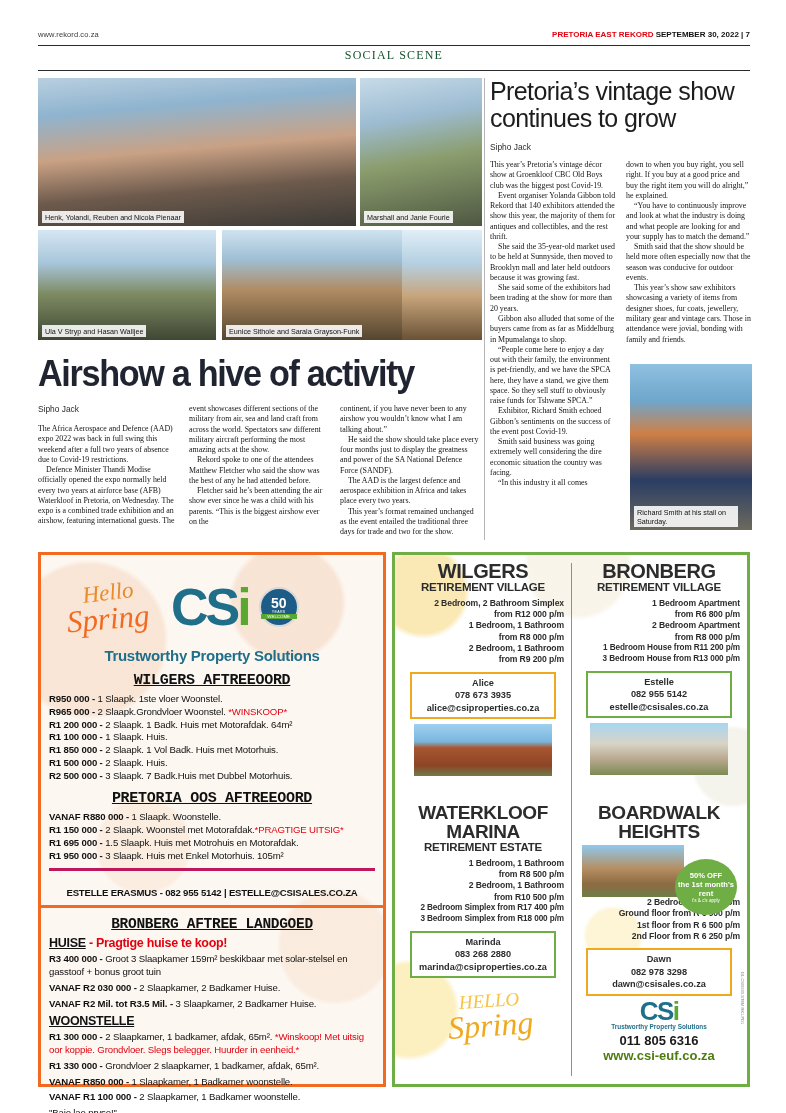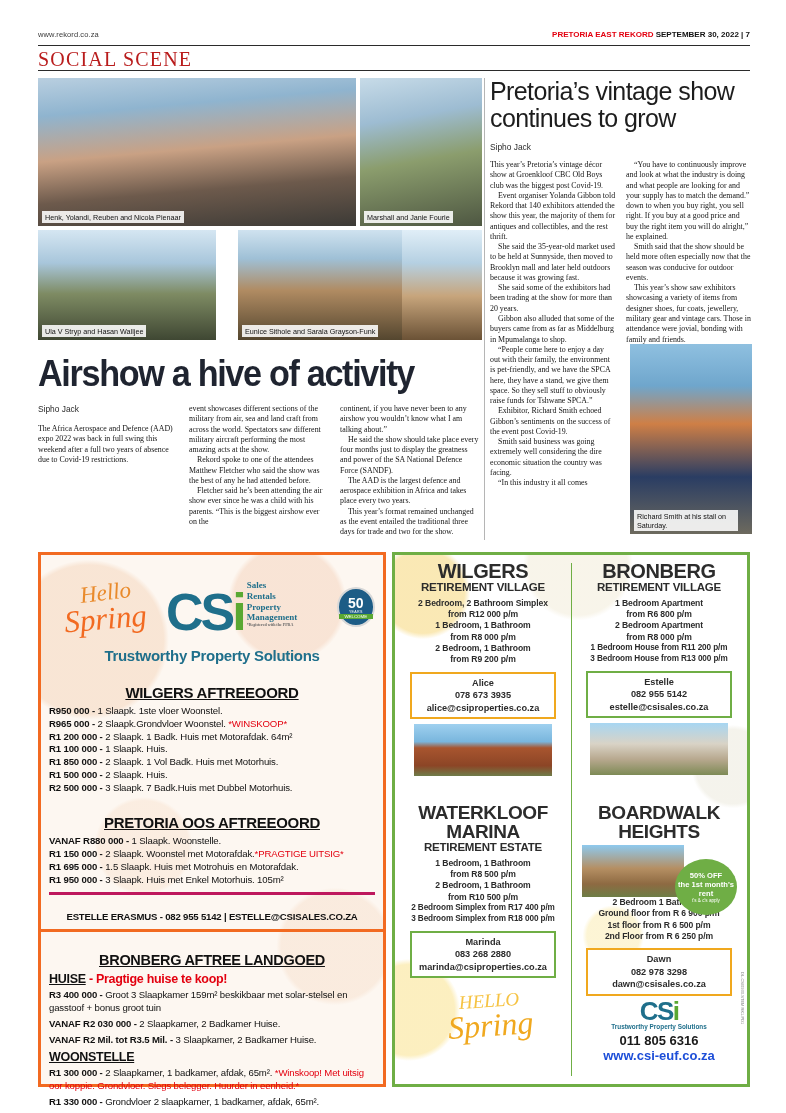--- a/index.html
+++ b/index.html
@@ -18,22 +18,22 @@
   }
   .mast-url { font-size: 7.5px; color:#3a3a3a; letter-spacing:.1px; }
   .mast-right { font-size: 8px; font-weight: bold; color:#111; }
   .mast-right .red { color:#e3000f; }
 
   .rule { position:absolute; left:38px; width:712px; height:1px; background:#2b2b2b; }
   .rule-top { top: 45px; }
   .rule-bot { top: 70px; }
 
   .section-title {
-    position:absolute; left:38px; top:48px; width:712px; 
-    font-family:"Liberation Serif", serif; font-size:20px; color:#b91c1c;
+    position:absolute; left:38px; top:48px; width:712px; text-align:center;
+    font-family:"Liberation Serif", serif; font-size:12px; color:#14532d;
     letter-spacing:1.2px;
   }
 
   
   .photos { position:absolute; left:38px; top:78px; width:444px; height:262px; }
   .ph { position:absolute; overflow:hidden; }
   .cap {
     position:absolute; bottom:3px; left:4px;
     background:rgba(255,255,255,.88); color:#111;
     font-size:7.2px; padding:1.5px 3px; white-space:nowrap;
@@ -57,21 +57,21 @@
   .vbody { display:flex; gap:10px; margin-top:8px; }
   .vbody .c { width:126px; }
   p.body {
     font-family:"Liberation Serif", serif;
     font-size:7.9px; line-height:1.30; color:#141414;
     text-align:left; margin-bottom:0;
   }
   p.body.ind { text-indent:8px; }
 
   .rphoto {
-    position:absolute; left:630px; top:344px; width:122px; height:190px;
+    position:absolute; left:630px; top:364px; width:122px; height:166px;
     background:linear-gradient(180deg,#8fc0e0 0%,#6fa6cc 22%,#cf7f46 42%,#2a3d63 70%,#6d6a5e 100%);
     overflow:hidden;
   }
   .rphoto .cap { white-space:normal; width:104px; line-height:1.25; }
 
   
   .ah {
     position:absolute; left:38px; top:356px; width:444px;
     font-family:"Liberation Sans", sans-serif; font-weight:bold;
     font-size:36px; line-height:1; color:#1f2430; letter-spacing:-1.4px;
@@ -127,21 +127,21 @@
   .badge50 .n { font-size:14px; font-weight:bold; line-height:1; }
   .badge50 .t { font-size:3.6px; letter-spacing:.3px; }
   .badge50 .w { font-size:4.4px; background:#5aa832; width:100%; text-align:center; }
   .tagline {
     text-align:center; font-weight:bold; font-size:15px; color:#1f6f8b;
     margin-top:-6px; letter-spacing:-.3px;
   }
 
   .adL-hd {
     text-align:center; font-weight:bold; font-size:15px; color:#111;
-    text-decoration:underline; margin:20px 0 4px; letter-spacing:-.3px;
+    text-decoration:underline; margin:8px 0 4px; letter-spacing:-.3px;font-family:Liberation Mono, monospace;
   }
   .adL-hd.sm { font-size:14.5px; }
   .lst { list-style:none; }
   .lst li {
     font-size:9.6px; color:#111; line-height:1.33; white-space:nowrap;
     letter-spacing:-.15px;
   }
   .lst li b { font-weight:bold; }
   .lst li .nrm { font-weight:normal; }
   .red { color:#e3000f; }
@@ -181,21 +181,21 @@
   .q-title {
     text-align:center; font-weight:bold; color:#2c2c2c;
     font-size:20px; line-height:1.0; letter-spacing:-.4px;
   }
   .q-title.two { font-size:19px; }
   .q-sub {
     text-align:center; font-weight:bold; color:#2c2c2c;
     font-size:11.5px; line-height:1.1; margin-bottom:4px; letter-spacing:-.2px;
   }
   .q-line {
-    text-align:center; font-weight:bold; color:#2c2c2c;
+    text-align:right; font-weight:bold; color:#2c2c2c;
     font-size:8.6px; line-height:1.32; letter-spacing:-.1px;
   }
   .q-line.wide { font-size:8.2px; }
   .cbox {
     border:2.5px solid #f0a81e; background:#fff; margin:6px 8px 0;
     text-align:center; padding:3px 2px;
   }
   .cbox.green { border-color:#6fae45; }
   .cbox div { font-weight:bold; color:#2c2c2c; font-size:9.2px; line-height:1.36; }
   .qimg { height:52px; margin:5px 12px 0; }
@@ -210,21 +210,21 @@
   }
   .stamp50 .fine { font-size:4.6px; font-weight:normal; }
   .csi-foot { text-align:center; margin-top:4px; }
   .csi-foot .mini {
     font-family:"Liberation Sans",sans-serif; font-weight:bold; font-size:26px;
     letter-spacing:-1.6px; line-height:.9;
   }
   .csi-foot .mini .a{color:#1f6f8b;} .csi-foot .mini .b{color:#5aa832;}
   .csi-foot .mtag { font-size:6.4px; font-weight:bold; color:#1f6f8b; }
   .csi-foot .mph { font-size:13px; font-weight:bold; color:#1a1a1a; margin-top:3px; }
-  .csi-foot .mweb { font-size:13px; font-weight:bold; color:#1d4ed8; }
+  .csi-foot .mweb { font-size:13px; font-weight:bold; color:#4d7c0f; }
   .hellospring2 {
     position:absolute; left:20px; bottom:44px; z-index:3;
     font-family:"Liberation Serif", serif; font-style:italic; color:#f3b83a;
     line-height:.95; transform:rotate(-4deg); text-align:center; width:150px;
   }
   .hellospring2 .a { display:block; font-size:19px; color:#f6c343; }
   .hellospring2 .b { display:block; font-size:32px; color:#f0a81e; }
   .sidecode {
     position:absolute; right:2px; bottom:60px; font-size:4px; color:#888;
     writing-mode:vertical-rl; z-index:5;
@@ -250,21 +250,21 @@
   <div class="photos">
     <div class="ph img-a" style="left:0;top:0;width:318px;height:148px;">
       <span class="cap">Henk, Yolandi, Reuben and Nicola Pienaar</span>
     </div>
     <div class="ph img-b" style="left:322px;top:0;width:122px;height:148px;">
       <span class="cap">Marshall and Janie Fourie</span>
     </div>
     <div class="ph img-c" style="left:0;top:152px;width:178px;height:110px;">
       <span class="cap">Ula V Stryp and Hasan Walljee</span>
     </div>
-    <div class="ph img-d" style="left:200px;top:152px;width:204px;height:110px;">
+    <div class="ph img-d" style="left:184px;top:152px;width:204px;height:110px;">
       <span class="cap">Eunice Sithole and Sarala Grayson-Funk</span>
     </div>
     <div class="ph img-e" style="left:364px;top:152px;width:80px;height:110px;"></div>
   </div>
 
   <div class="vrule"></div>
   <div class="vcol">
     <div class="v-head">Pretoria’s vintage show continues to grow</div>
     <div class="byline">Sipho Jack</div>
     <div class="vbody">
@@ -273,36 +273,37 @@
         <p class="body ind">Event organiser Yolanda Gibbon told Rekord that 140 exhibitors attended the show this year, the majority of them for antiques and collectibles, and the rest thrift.</p>
         <p class="body ind">She said the 35-year-old market used to be held at Sunnyside, then moved to Brooklyn mall and later held outdoors because it was growing fast.</p>
         <p class="body ind">She said some of the exhibitors had been trading at the show for more than 20 years.</p>
         <p class="body ind">Gibbon also alluded that some of the buyers came from as far as Middelburg in Mpumalanga to shop.</p>
         <p class="body ind">“People come here to enjoy a day out with their family, the environment is pet-friendly, and we have the SPCA here, they have a stand, we give them space. So they sell stuff to obviously raise funds for Tshwane SPCA.”</p>
         <p class="body ind">Exhibitor, Richard Smith echoed Gibbon’s sentiments on the success of the event post Covid-19.</p>
         <p class="body ind">Smith said business was going extremely well considering the dire economic situation the country was facing.</p>
         <p class="body ind">“In this industry it all comes</p>
       </div>
       <div class="c">
+        <p class="body">down to when you buy right, you sell right. If you buy at a good price and buy the right item you will do alright,” he explained.</p>
         <p class="body ind">“You have to continuously improve and look at what the industry is doing and what people are looking for and your supply has to match the demand.”</p>
-        <p class="body">down to when you buy right, you sell right. If you buy at a good price and buy the right item you will do alright,” he explained.</p>
         <p class="body ind">Smith said that the show should be held more often especially now that the season was conducive for outdoor events.</p>
         <p class="body ind">This year’s show saw exhibitors showcasing a variety of items from designer shoes, fur coats, jewellery, military gear and vintage cars. Those in attendance were jovial, bonding with family and friends.</p>
       </div>
     </div>
   </div>
   <div class="rphoto">
     <span class="cap">Richard Smith at his stall on Saturday.</span>
   </div>
 
   <div class="ah">Airshow a hive of activity</div>
   <div class="acols">
     <div class="c">
       <div class="acol-byline">Sipho Jack</div>
       <p class="body">The Africa Aerospace and Defence (AAD) expo 2022 was back in full swing this weekend after a full two years of absence due to Covid-19 restrictions.</p>
+      <p class="body ind">Defence Minister Thandi Modise officially opened the expo normally held every two years at airforce base (AFB) Waterkloof in Pretoria, on Wednesday. The expo is a combined trade exhibition and an airshow, featuring international guests. The</p>
     </div>
     <div class="c">
       <p class="body">event showcases different sections of the military from air, sea and land craft from across the world. Spectators saw different military aircraft performing the most amazing acts at the show.</p>
       <p class="body ind">Rekord spoke to one of the attendees Matthew Fletcher who said the show was the best of any he had attended before.</p>
       <p class="body ind">Fletcher said he’s been attending the air show ever since he was a child with his parents. “This is the biggest airshow ever on the</p>
     </div>
     <div class="c">
       <p class="body">continent, if you have never been to any airshow you wouldn’t know what I am talking about.”</p>
       <p class="body ind">He said the show should take place every four months just to display the greatness and power of the SA National Defence Force (SANDF).</p>
       <p class="body ind">The AAD is the largest defence and aerospace exhibition in Africa and takes place every two years.</p>
@@ -316,26 +317,20 @@
       <div class="adL-inner">
 
         <div class="logo-row">
           <div class="hellospring">
             <span class="hs1">Hello</span>
             <span class="hs2">Spring</span>
           </div>
           <div class="csi-lock">
             <div class="csi-big">
               <span class="c1">C</span><span class="c2">S</span><span class="c3">i</span>
-            </div>
-            <div class="csi-srp">
-              <div>Sales</div>
-              <div>Rentals</div>
-              <div>Property Management</div>
-              <div class="csi-reg">*Registered with the PPRA</div>
             </div>
           </div>
           <div class="badge50">
             <span class="n">50</span>
             <span class="t">YEARS</span>
             <span class="w">WELCOME</span>
           </div>
         </div>
         <div class="tagline">Trustworthy Property Solutions</div>
 

